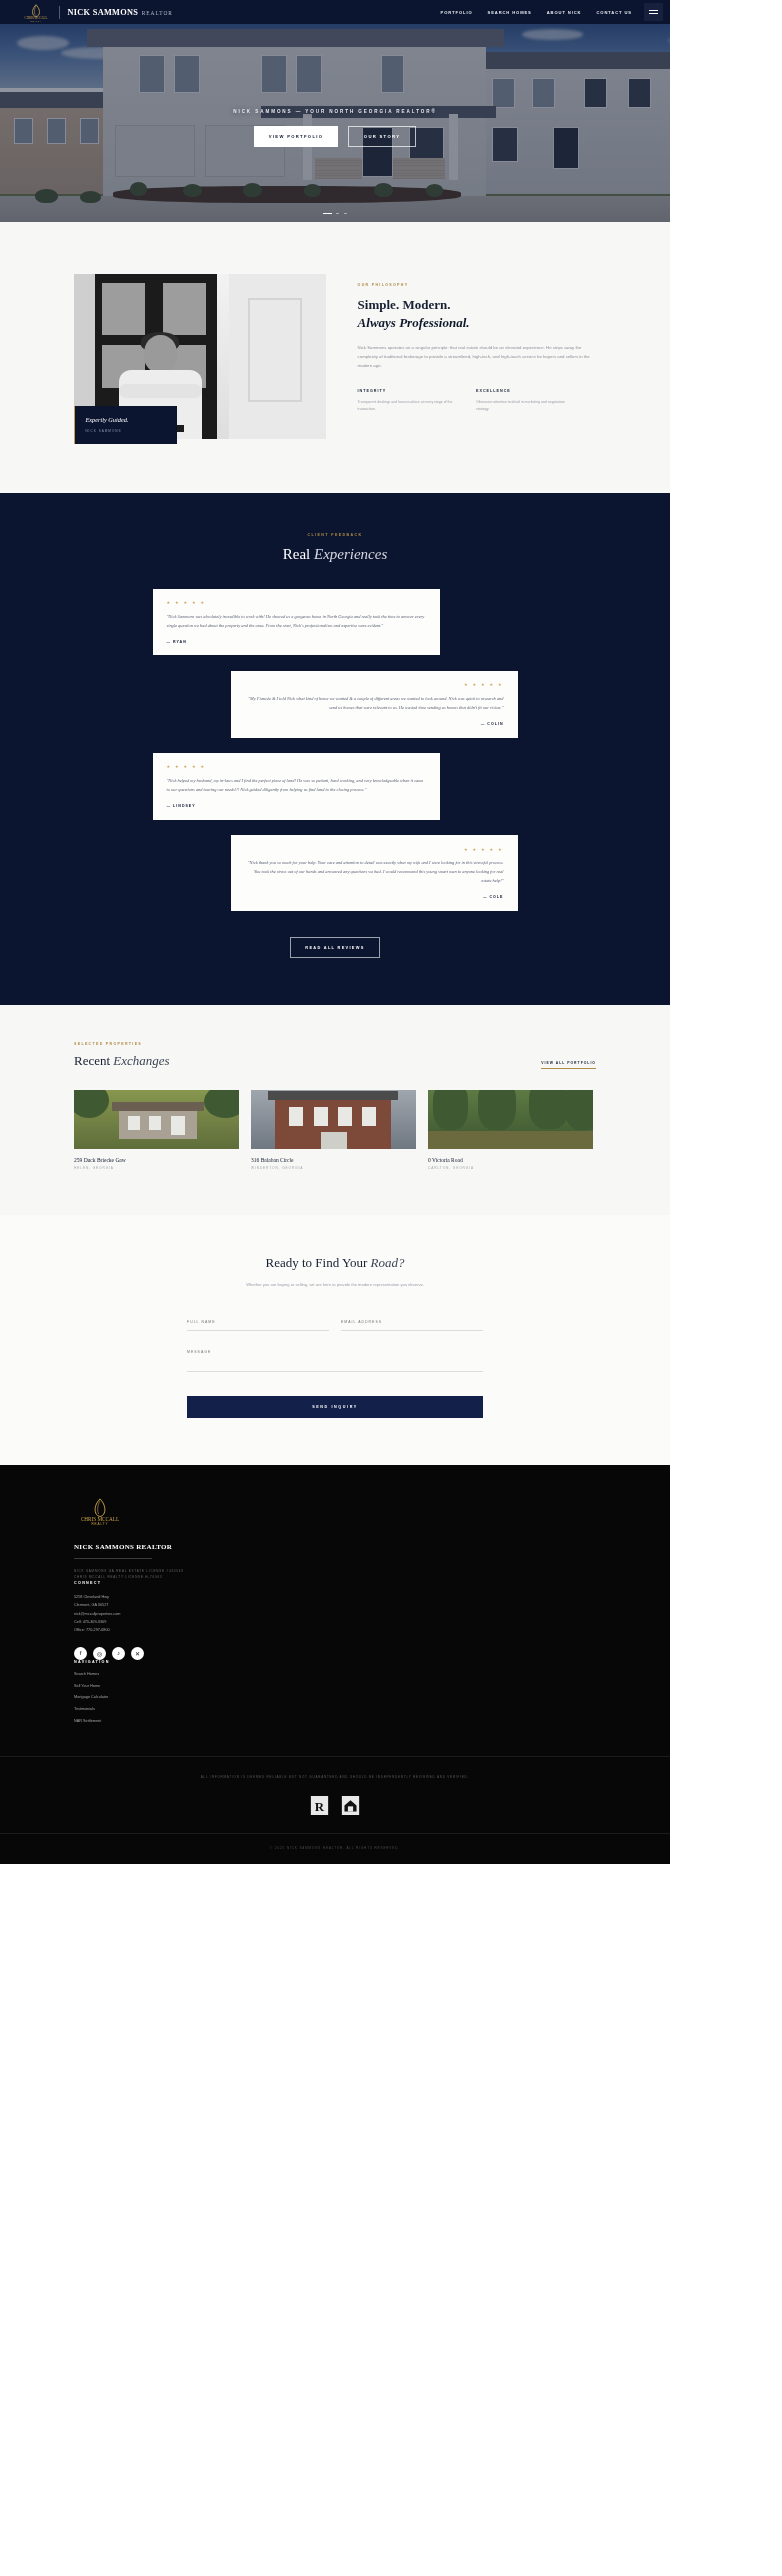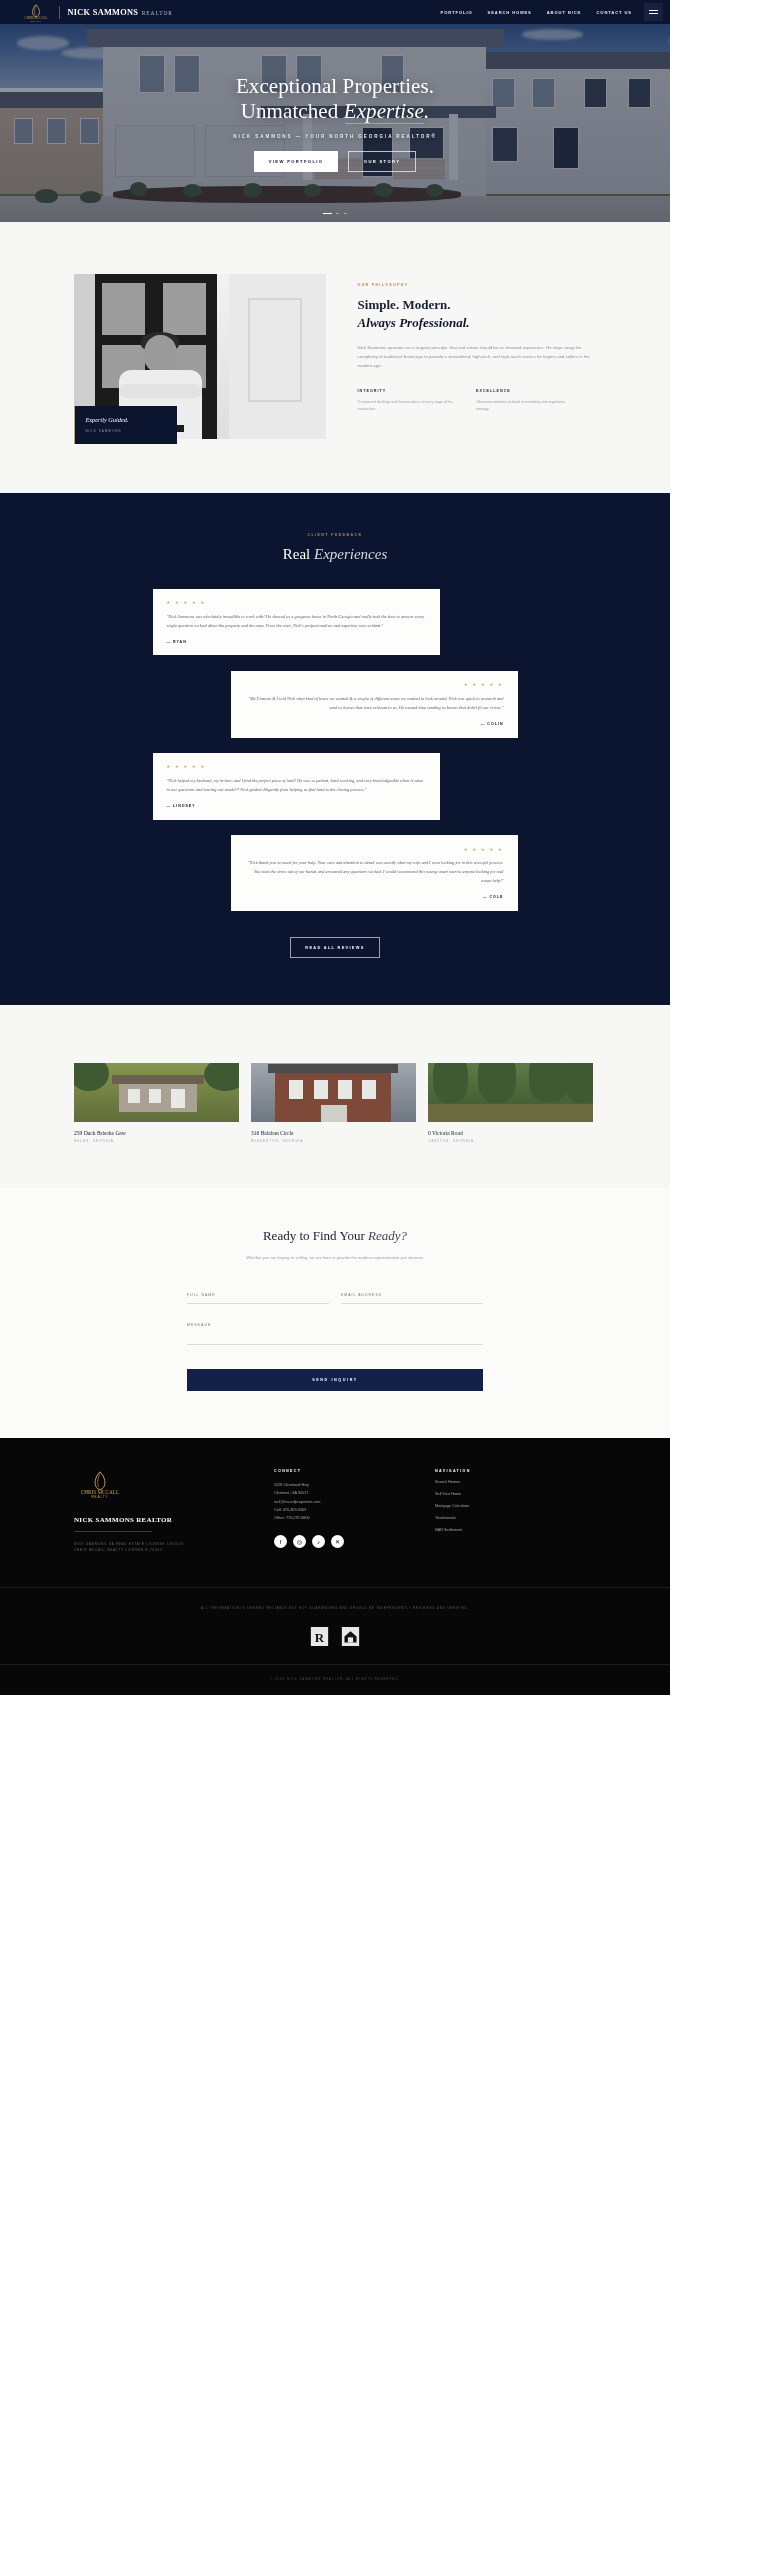--- a/index.html
+++ b/index.html
@@ -215,21 +215,21 @@
   .field.msg { margin-top:15px; }
   .field textarea { height:26px; }
   .submit {
     margin-top:21px; width:100%; background:#12204a; color:#fff; border:none;
     padding:8.7px 0; font-size:3.7px; font-weight:700; letter-spacing:1.6px;
     text-transform:uppercase; cursor:pointer;
   }
 
   
   .footer { background:#070707; padding:31px 0 0; }
-  .f-wrap { width:522px; margin:0 auto; display:flex; }
+  .f-wrap { width:522px; margin:0 auto; display:flex;flex-direction:column; }
   .f-brand { width:200px; }
   .f-mark { width:52px; }
   .f-name { margin-top:14px; font-family:"Liberation Serif", serif; color:#fff; font-size:7px; font-weight:700; letter-spacing:0.3px; }
   .f-rule { margin-top:7.8px; width:78px; height:0.9px; background:#3a3a3a; }
   .f-lic { margin-top:8.7px; color:#6a6a6a; font-size:3px; letter-spacing:0.8px; line-height:2.1; text-transform:uppercase; }
   .f-col { width:161px; }
   .f-h { color:#fff; font-size:3.7px; font-weight:700; letter-spacing:1.3px; text-transform:uppercase; }
   .f-line { margin-top:8.7px; color:#a3a3a3; font-size:3.8px; line-height:2.15; }
   .socials { margin-top:13px; display:flex; gap:6px; }
   .soc {
@@ -323,24 +323,20 @@
       <div class="shrub" style="left:183px;top:160px;width:19px;height:13px;"></div>
       <div class="shrub" style="left:243px;top:159px;width:19px;height:14px;"></div>
       <div class="shrub" style="left:304px;top:160px;width:17.4px;height:13px;"></div>
       <div class="shrub" style="left:374px;top:159px;width:19px;height:14px;"></div>
       <div class="shrub" style="left:426px;top:160px;width:17.4px;height:13px;"></div>
       <div class="shrub" style="left:35px;top:165px;width:22.6px;height:14px;"></div>
       <div class="shrub" style="left:80px;top:167px;width:21px;height:12px;"></div>
     </div>
     <div class="hero-overlay"></div>
     <div class="hero-content">
-      <h1 class="hero-h1">
-        <span>Exceptional Properties.</span><br>
-        <span>Unmatched </span><span class="it">Expertise.</span>
-      </h1>
       <div class="hero-sub">NICK SAMMONS — YOUR NORTH GEORGIA REALTOR®</div>
       <div class="hero-btns">
         <button class="btn-solid">VIEW PORTFOLIO</button>
         <button class="btn-ghost">OUR STORY</button>
       </div>
     </div>
     <div class="hero-dots">
       <i class="on"></i>
       <i></i>
       <i></i>
@@ -422,20 +418,29 @@
         <div class="t-name">— COLE</div>
       </div>
     </div>
     <div class="t-btnwrap">
       <button class="btn-outline-light">READ ALL REVIEWS</button>
     </div>
   </div>
 
   <div class="port">
     <div class="port-wrap">
+      <div class="port-head">
+        <div>
+          <div class="eyebrow">SELECTED PROPERTIES</div>
+          <h2 class="port-h2">
+            <span>Recent </span><span class="it">Exchanges</span>
+          </h2>
+        </div>
+        <a href="#" class="port-link">VIEW ALL PORTFOLIO</a>
+      </div>
       <div class="cards">
         <div class="card">
           <div class="card-img c1">
             <div class="ci-tree" style="left:-5.2px;top:-7px;width:40px;height:35px;"></div>
             <div class="ci-tree" style="left:130px;top:-5.2px;width:43px;height:33px;"></div>
             <div class="ci-house" style="left:45px;top:19px;width:78px;height:30px;"></div>
             <div class="ci-roof" style="left:38px;top:12px;width:92px;height:9.6px;"></div>
             <div class="ci-win" style="left:54px;top:26px;width:12px;height:14px;"></div>
             <div class="ci-win" style="left:75px;top:26px;width:12px;height:14px;"></div>
             <div class="ci-win" style="left:97px;top:26px;width:14px;height:19px;"></div>
@@ -467,21 +472,21 @@
           <div class="card-t">0 Victoria Road</div>
           <div class="card-s">CARLTON, GEORGIA</div>
         </div>
       </div>
     </div>
   </div>
 
   <div class="contact">
     <div class="contact-wrap">
       <h2 class="c-h2">
-        <span>Ready to Find Your </span><span class="it">Ready?</span>
+        <span>Ready to Find Your </span><span class="it">Road?</span>
       </h2>
       <p class="c-p">Whether you are buying or selling, we are here to provide the modern representation you deserve.</p>
       <div class="form">
         <div class="row">
           <div class="field">
             <input type="text" placeholder="FULL NAME" style="">
           </div>
           <div class="field">
             <input type="text" placeholder="EMAIL ADDRESS" style="">
           </div>

